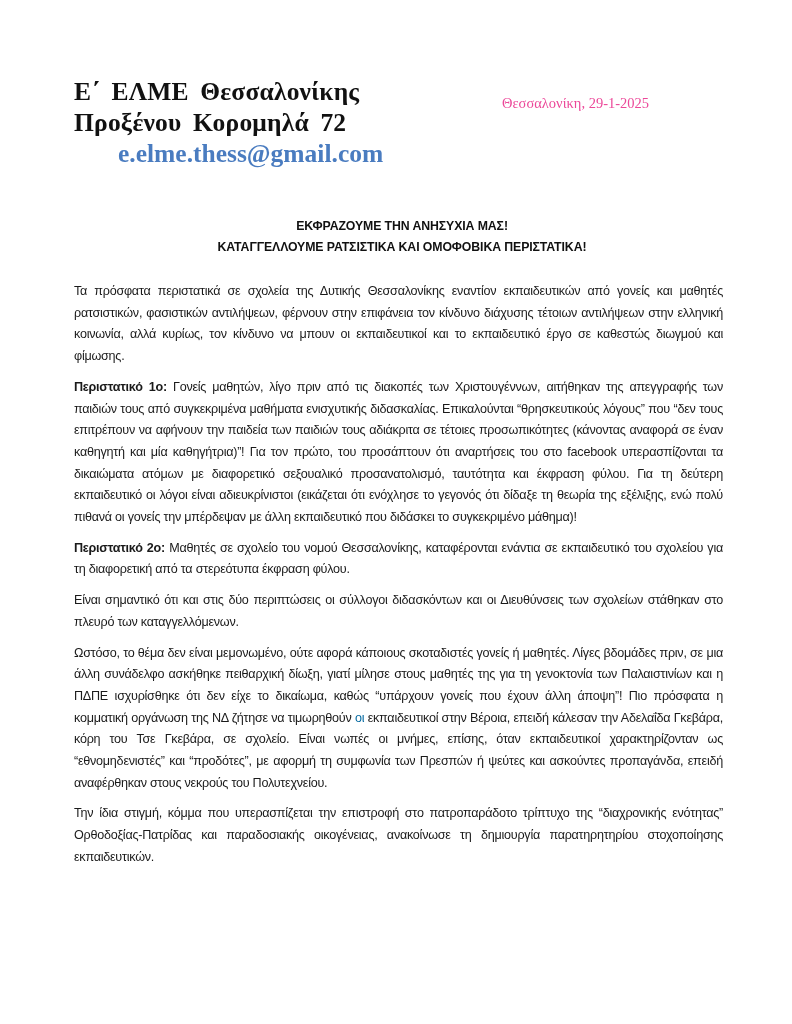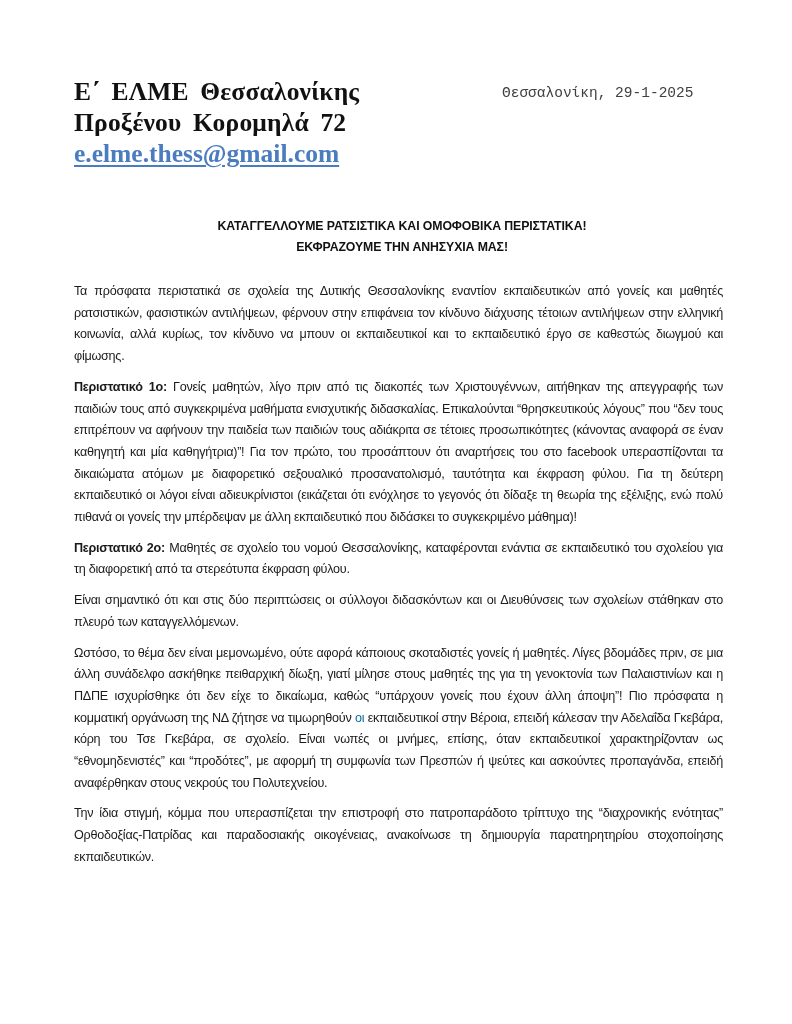--- a/index.html
+++ b/index.html
@@ -1,43 +1,43 @@
 <!DOCTYPE html>
 <html><head>
 <meta charset="utf-8">
 <style>
   html, body { margin: 0; padding: 0; background: #ffffff; }
   body { width: 792px; height: 1024px; position: relative; overflow: hidden; color: #1a1a1a; }
   .page { position: absolute; left: 0; top: 0; width: 792px; height: 1024px; padding-left: 39px; }
   .header { position: absolute; left: 74px; top: 76px; width: 650px; }
   .hdr-line { font-family: "Liberation Serif", "DejaVu Serif", serif; font-weight: bold; font-size: 25.5px; line-height: 31px; color: #111; letter-spacing: 0.2px; word-spacing: 5px; white-space: nowrap; }
-  .hdr-email { font-family: "Liberation Serif", "DejaVu Serif", serif; font-weight: bold; font-size: 25.5px; line-height: 31px; color: #4a7cc0; text-decoration: underline; text-decoration-thickness: 2px; text-underline-offset: 3px; white-space: nowrap; }
-  .date { position: absolute; left: 502px; top: 85px; font-family: Liberation Mono, monospace; font-size: 14.5px; color: #404040; white-space: nowrap; }
+  .hdr-email { font-family: "Liberation Serif", "DejaVu Serif", serif; font-weight: bold; font-size: 25.5px; line-height: 31px; color: #4a7cc0; text-decoration-thickness: 2px; text-underline-offset: 3px; white-space: nowrap; margin-left: 44px; }
+  .date { position: absolute; left: 502px; top: 95px; font-family: Liberation Serif, serif; font-size: 14.5px; color: #ec4899; white-space: nowrap; }
   .title { position: absolute; left: 74px; top: 216px; width: 656px; text-align: center; font-family: "Liberation Sans", "DejaVu Sans", sans-serif; font-weight: bold; font-size: 12.3px; line-height: 21px; color: #111; letter-spacing: -0.1px; }
   .body { position: absolute; left: 74px; top: 281px; width: 657px; font-family: "Liberation Sans", "DejaVu Sans", sans-serif; font-size: 12.6px; line-height: 21.7px; color: #1a1a1a; letter-spacing: -0.25px; }
   .para { margin: 0 8px 9px 0; text-align: justify; text-align-last: left; }
   .lbl { font-weight: bold; }
   .green { color: #0369a1; }
 </style>
 </head>
 <body>
 
 <div class="page">
 
   <div class="header">
     <div class="hdr-line">Ε΄  ΕΛΜΕ  Θεσσαλονίκης</div>
     <div class="hdr-line">Προξένου  Κορομηλά  72</div>
     <div class="hdr-email">e.elme.thess@gmail.com</div>
   </div>
 
   <div class="date">Θεσσαλονίκη, 29-1-2025</div>
 
   <div class="title">
+    <div>ΕΚΦΡΑΖΟΥΜΕ ΤΗΝ ΑΝΗΣΥΧΙΑ ΜΑΣ!</div>
     <div>ΚΑΤΑΓΓΕΛΛΟΥΜΕ  ΡΑΤΣΙΣΤΙΚΑ ΚΑΙ ΟΜΟΦΟΒΙΚΑ ΠΕΡΙΣΤΑΤΙΚΑ!</div>
-    <div>ΕΚΦΡΑΖΟΥΜΕ ΤΗΝ ΑΝΗΣΥΧΙΑ ΜΑΣ!</div>
   </div>
 
   <div class="body">
     <p class="para">Τα πρόσφατα περιστατικά σε σχολεία της Δυτικής Θεσσαλονίκης εναντίον εκπαιδευτικών από γονείς και μαθητές ρατσιστικών, φασιστικών αντιλήψεων, φέρνουν στην επιφάνεια τον κίνδυνο διάχυσης τέτοιων αντιλήψεων στην ελληνική κοινωνία, αλλά κυρίως, τον κίνδυνο να μπουν οι εκπαιδευτικοί και το εκπαιδευτικό έργο σε καθεστώς διωγμού και φίμωσης.</p>
 
     <p class="para"><span class="lbl">Περιστατικό 1ο:</span><span> Γονείς μαθητών, λίγο πριν από τις διακοπές των Χριστουγέννων, αιτήθηκαν της απεγγραφής των παιδιών τους από συγκεκριμένα μαθήματα ενισχυτικής διδασκαλίας. Επικαλούνται “θρησκευτικούς λόγους” που “δεν τους επιτρέπουν να αφήνουν την παιδεία των παιδιών τους αδιάκριτα σε τέτοιες προσωπικότητες (κάνοντας αναφορά σε έναν καθηγητή και μία καθηγήτρια)”! Για τον πρώτο, του προσάπτουν ότι αναρτήσεις του στο facebook υπερασπίζονται τα δικαιώματα ατόμων με διαφορετικό σεξουαλικό προσανατολισμό, ταυτότητα και έκφραση φύλου. Για τη δεύτερη εκπαιδευτικό οι λόγοι είναι αδιευκρίνιστοι (εικάζεται ότι ενόχλησε το γεγονός ότι δίδαξε τη θεωρία της εξέλιξης, ενώ πολύ πιθανά οι γονείς την μπέρδεψαν με άλλη εκπαιδευτικό που διδάσκει το συγκεκριμένο μάθημα)!</span></p>
 
     <p class="para"><span class="lbl">Περιστατικό 2ο:</span><span> Μαθητές σε σχολείο του νομού Θεσσαλονίκης, καταφέρονται ενάντια σε εκπαιδευτικό του σχολείου για τη διαφορετική από  τα στερεότυπα έκφραση φύλου.</span></p>
 
     <p class="para">Είναι σημαντικό ότι και στις δύο περιπτώσεις οι σύλλογοι διδασκόντων και οι Διευθύνσεις των σχολείων στάθηκαν στο πλευρό των καταγγελλόμενων.</p>

